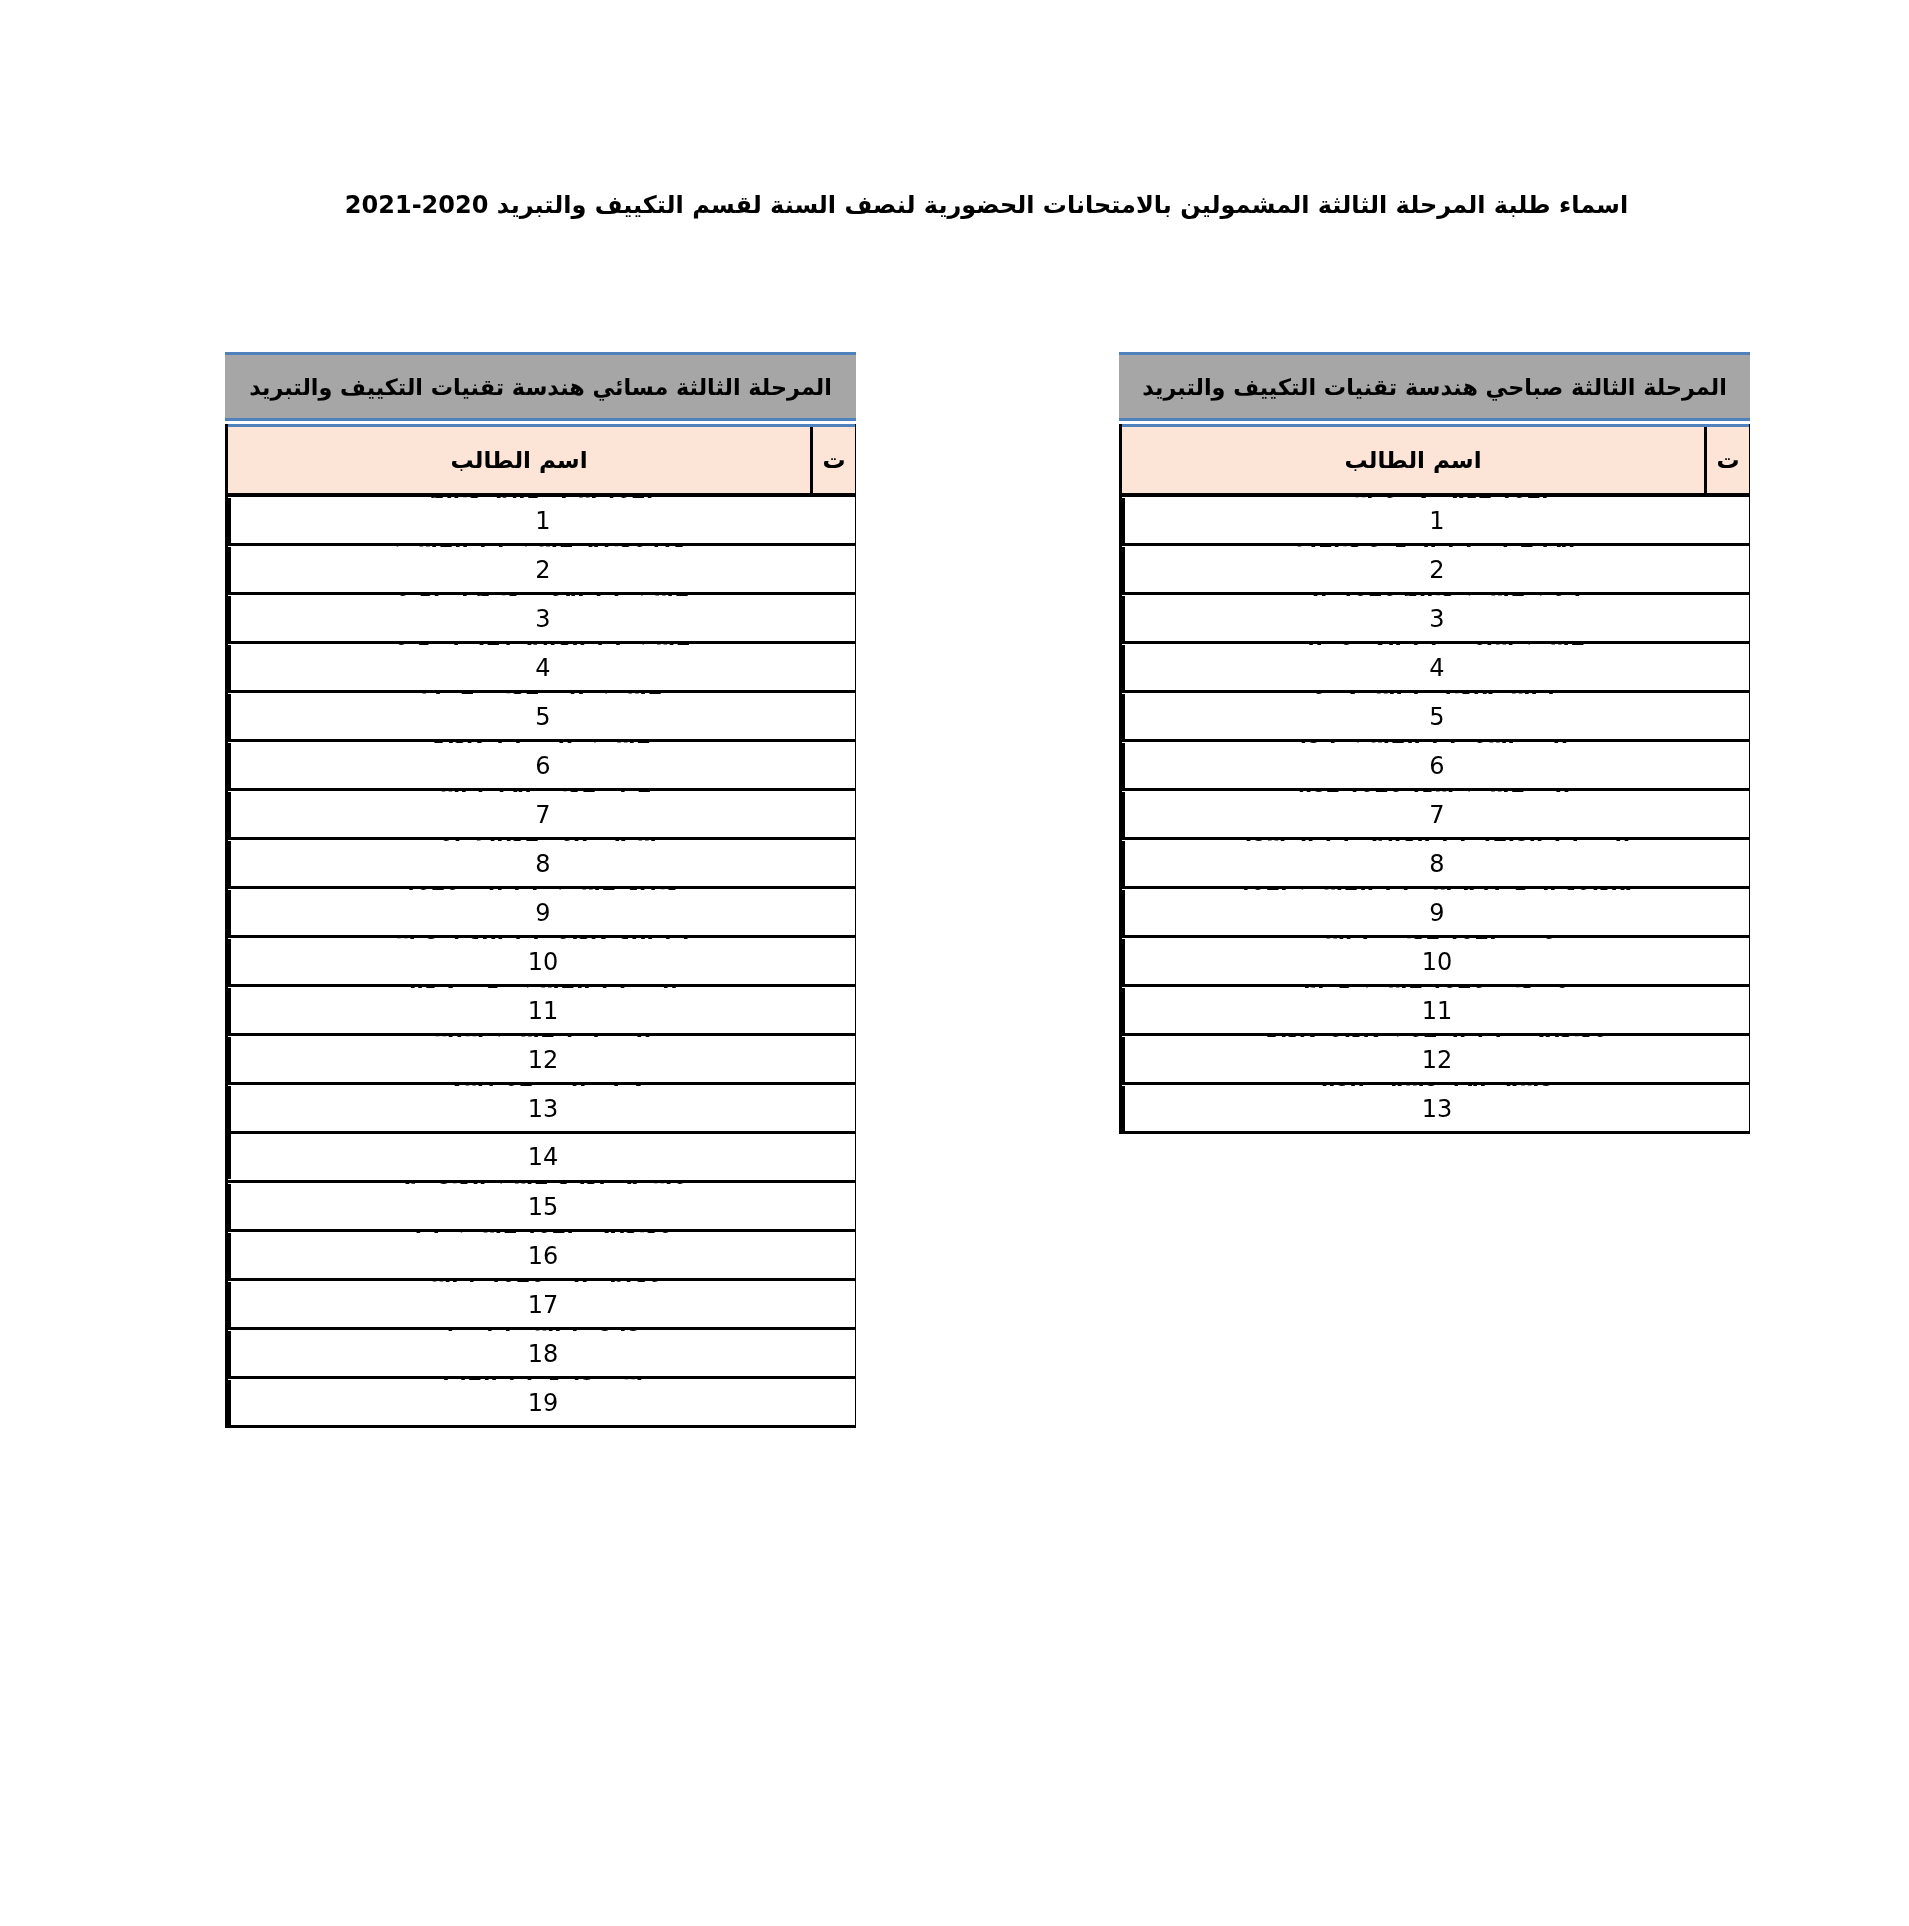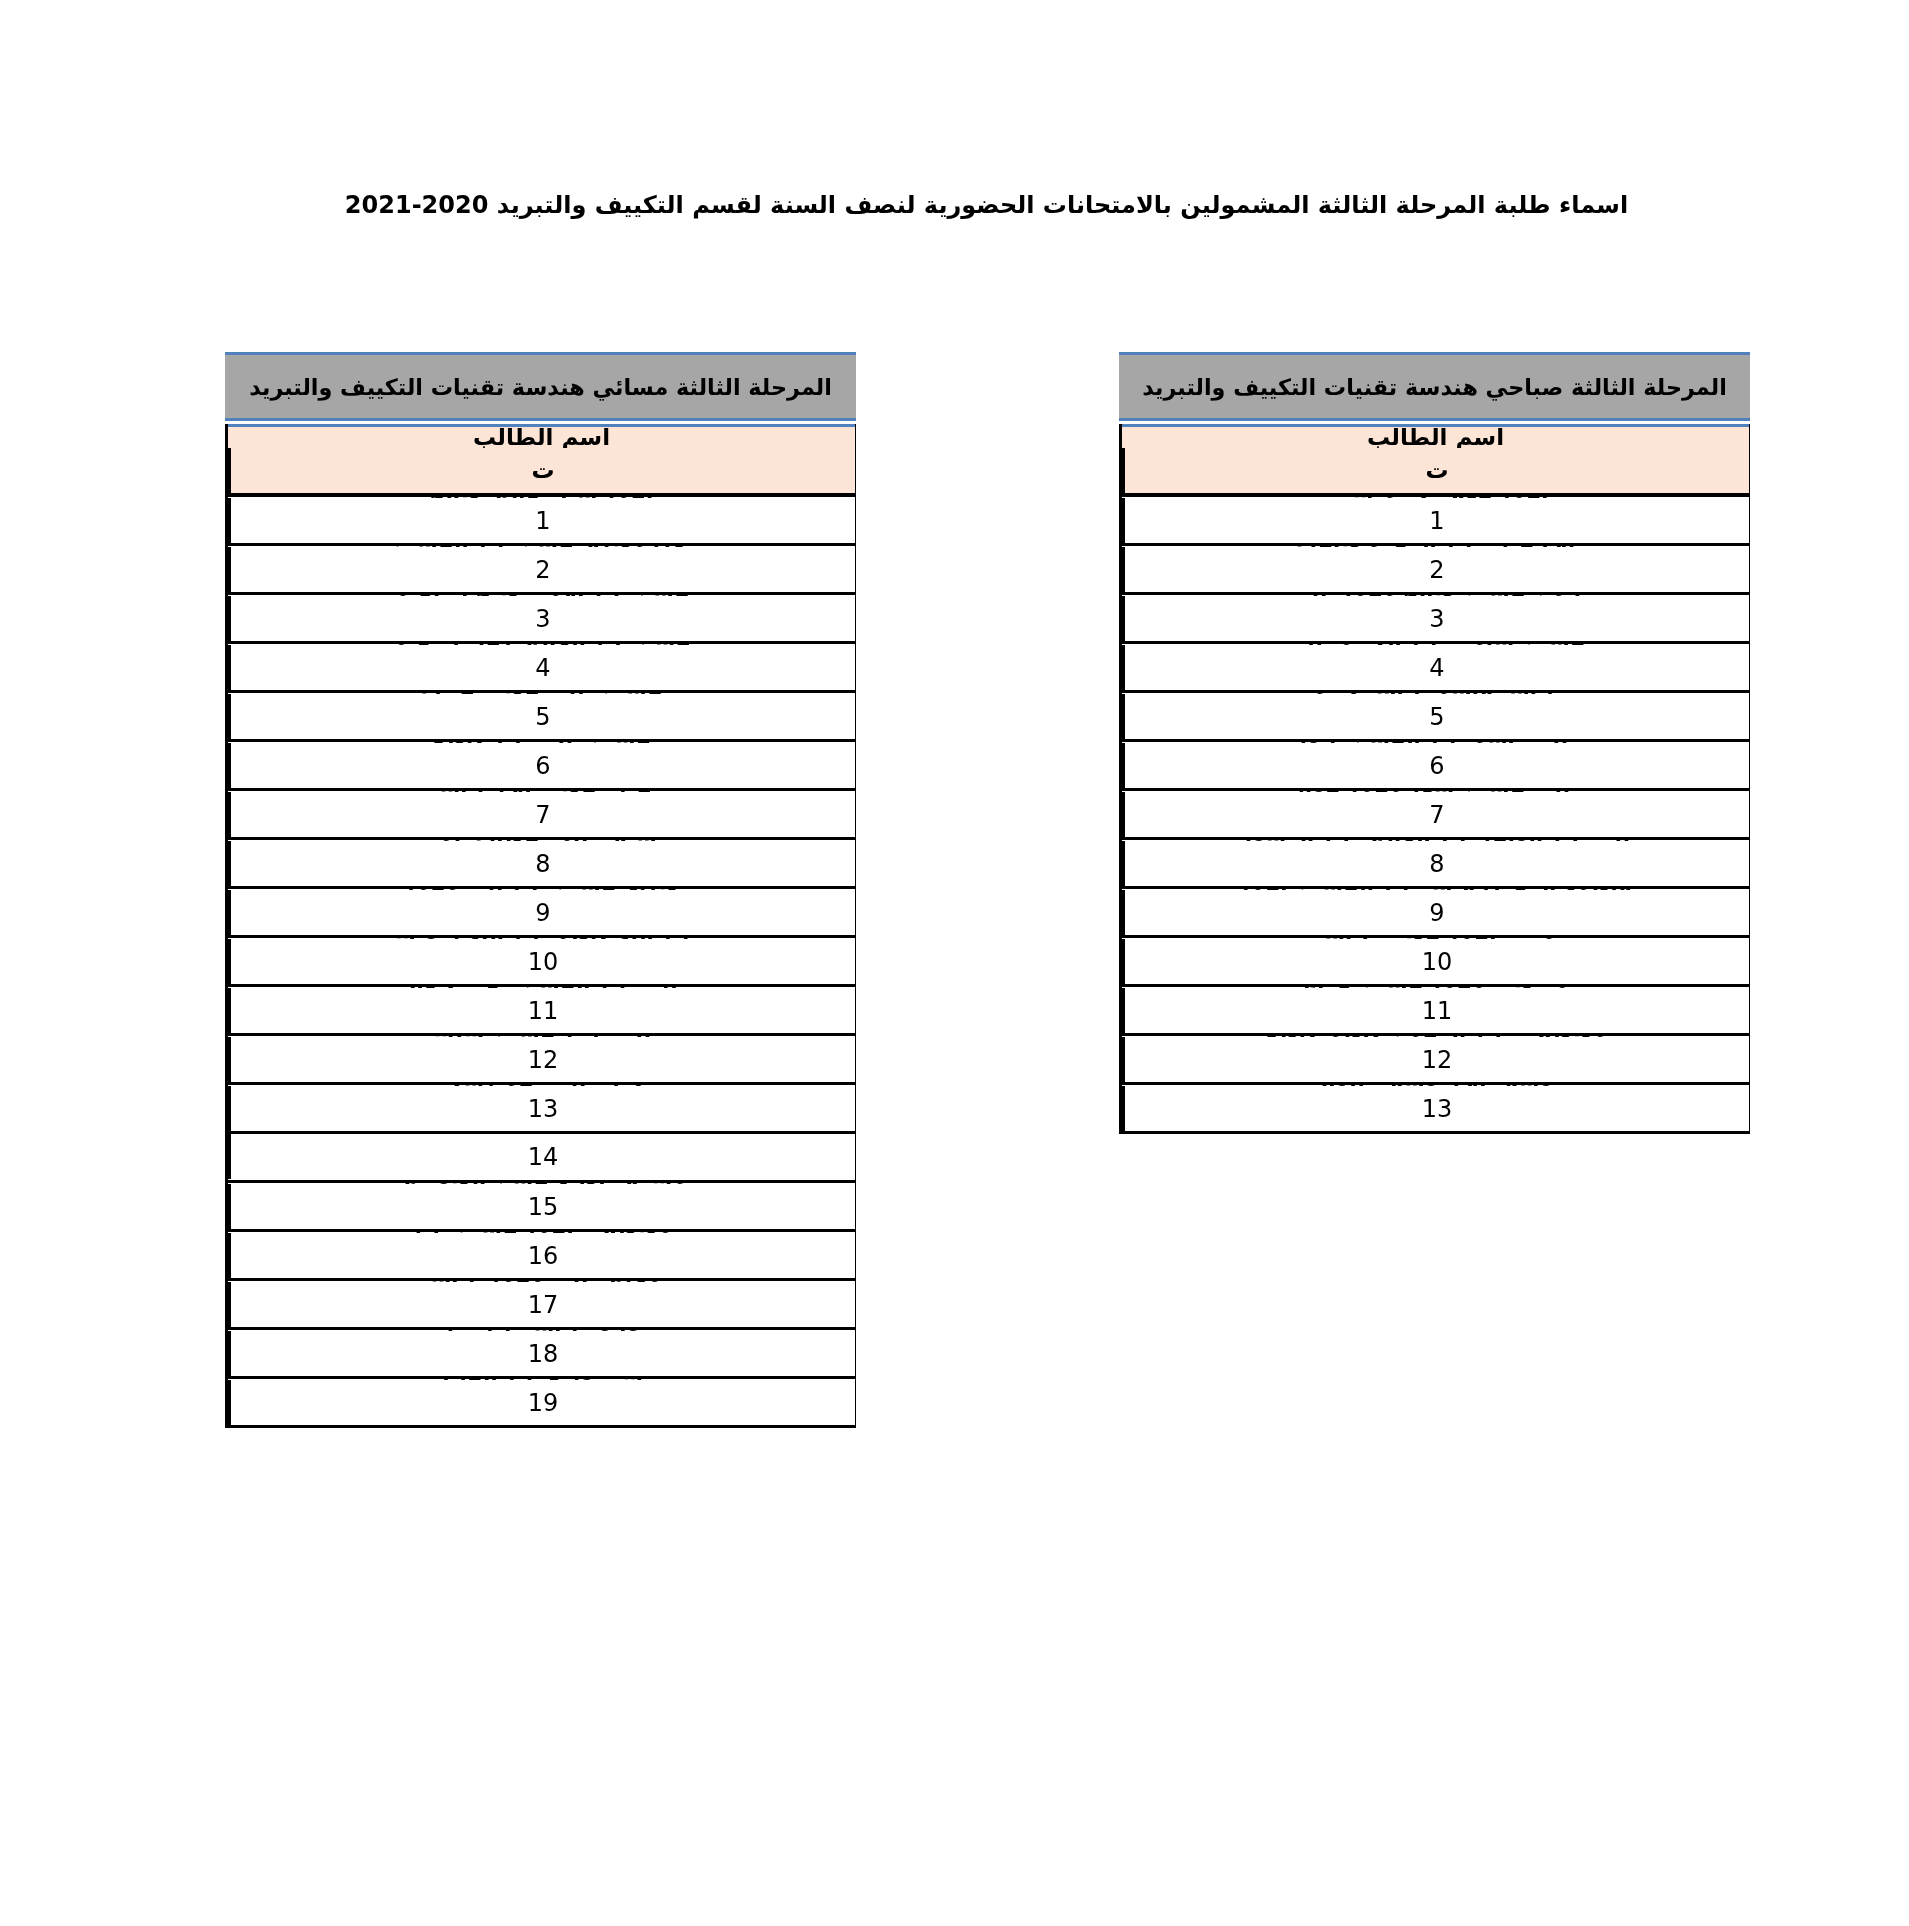--- a/index.html
+++ b/index.html
@@ -56,21 +56,21 @@
     border-left: 3.5px solid #000;
     border-right: 1.5px solid #000;
   }
   .header-row {
     box-sizing: border-box;
     height: 73px;
     border-top: 3.1px solid var(--accent-blue, #4f81bd);
     border-bottom: 4.6px solid #000;
     background: var(--header-peach, #fce4d6);
     display: flex;
-    flex-direction: column;
+    flex-direction: row;
   }
   .row {
     box-sizing: border-box;
     height: 49px;
     border-bottom: 3.5px solid #000;
     background: #ffffff;
     display: flex;
     flex-direction: column;
   }
   .cell {
@@ -211,21 +211,21 @@
   </div>
           <div class="row">
     <div class="cell name autofit" dir="rtl">ايمن حسين صالح محمد علي</div>
     <div class="cell num">3</div>
   </div>
           <div class="row">
     <div class="cell name autofit" dir="rtl">حسين سامي عبد الكريم علي</div>
     <div class="cell num">4</div>
   </div>
           <div class="row">
-    <div class="cell name autofit" dir="rtl">عباس قاسم عباس كريم</div>
+    <div class="cell name autofit" dir="rtl">عباس فاضل عباس كريم</div>
     <div class="cell num">5</div>
   </div>
           <div class="row">
     <div class="cell name autofit" dir="rtl">علي باسم عبد الحسن عبود</div>
     <div class="cell num">6</div>
   </div>
           <div class="row">
     <div class="cell name autofit" dir="rtl">علي حسين سعد محمد جواد</div>
     <div class="cell num">7</div>
   </div>

